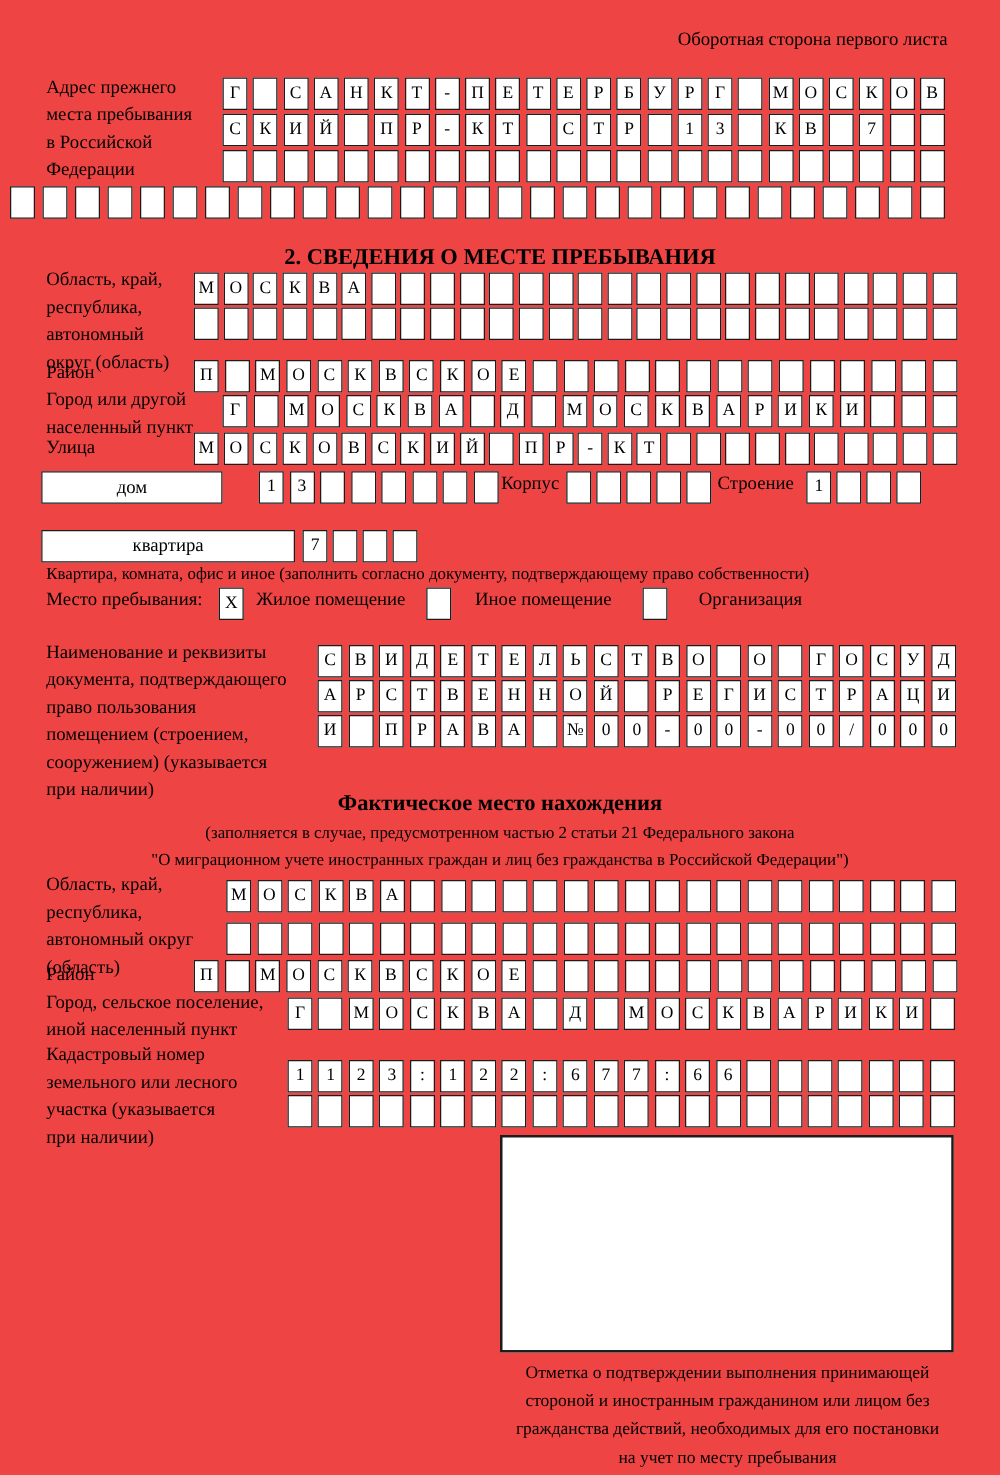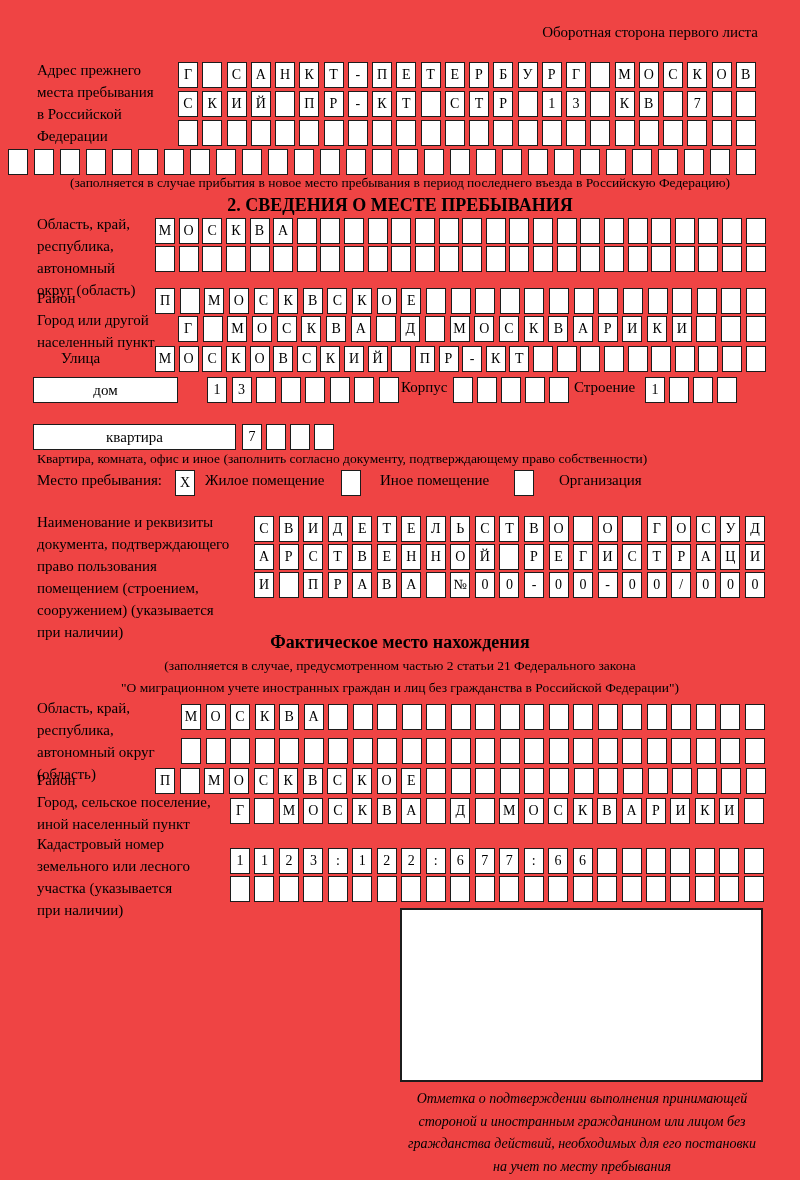--- a/index.html
+++ b/index.html
@@ -138,21 +138,20 @@
       <span class="cell"></span>
       <span class="cell"></span>
       <span class="cell"></span>
       <span class="cell"></span>
       <span class="cell"></span>
       <span class="cell"></span>
       <span class="cell"></span>
       <span class="cell"></span>
       <span class="cell"></span>
     </div>
-  <div class="cap-center" style="top:175px;">(заполняется в случае прибытия в новое место пребывания в период последнего въезда в Российскую Федерацию)</div>
 
   <div class="title" style="top:195px;">2. СВЕДЕНИЯ О МЕСТЕ ПРЕБЫВАНИЯ</div>
 
   <div class="lbl" style="left:37px;top:216px;">Область, край,</div>
   <div class="lbl" style="left:37px;top:238px;">республика,</div>
   <div class="lbl" style="left:37px;top:260px;">автономный</div>
   <div class="lbl" style="left:37px;top:282px;">округ (область)</div>
   <div class="cellrow" style="left:155px;top:218px;width:611px;">
       <span class="cell">М</span>
       <span class="cell">О</span>
@@ -261,21 +260,21 @@
       <span class="cell">А</span>
       <span class="cell">Р</span>
       <span class="cell">И</span>
       <span class="cell">К</span>
       <span class="cell">И</span>
       <span class="cell"></span>
       <span class="cell"></span>
       <span class="cell"></span>
     </div>
 
-  <div class="lbl" style="left:37px;top:350px;margin-left:24px;">Улица</div>
+  <div class="lbl" style="left:37px;top:350px;">Улица</div>
   <div class="cellrow" style="left:155px;top:346px;width:611px;">
       <span class="cell">М</span>
       <span class="cell">О</span>
       <span class="cell">С</span>
       <span class="cell">К</span>
       <span class="cell">О</span>
       <span class="cell">В</span>
       <span class="cell">С</span>
       <span class="cell">К</span>
       <span class="cell">И</span>
@@ -588,20 +587,20 @@
       <span class="cell"></span>
       <span class="cell"></span>
       <span class="cell"></span>
       <span class="cell"></span>
       <span class="cell"></span>
       <span class="cell"></span>
       <span class="cell"></span>
     </div>
 
   <div class="stamp" style="left:400px;top:908px;width:363px;height:174px;"></div>
-  <div class="stampnote" style="left:393px;top:1088px;width:378px;font-style:italic;">
+  <div class="stampnote" style="left:393px;top:1088px;width:378px;">
     <div>Отметка о подтверждении выполнения принимающей</div>
     <div>стороной и иностранным гражданином или лицом без</div>
     <div>гражданства действий, необходимых для его постановки</div>
     <div>на учет по месту пребывания</div>
   </div>
 
 </div>
 
 </body></html>

